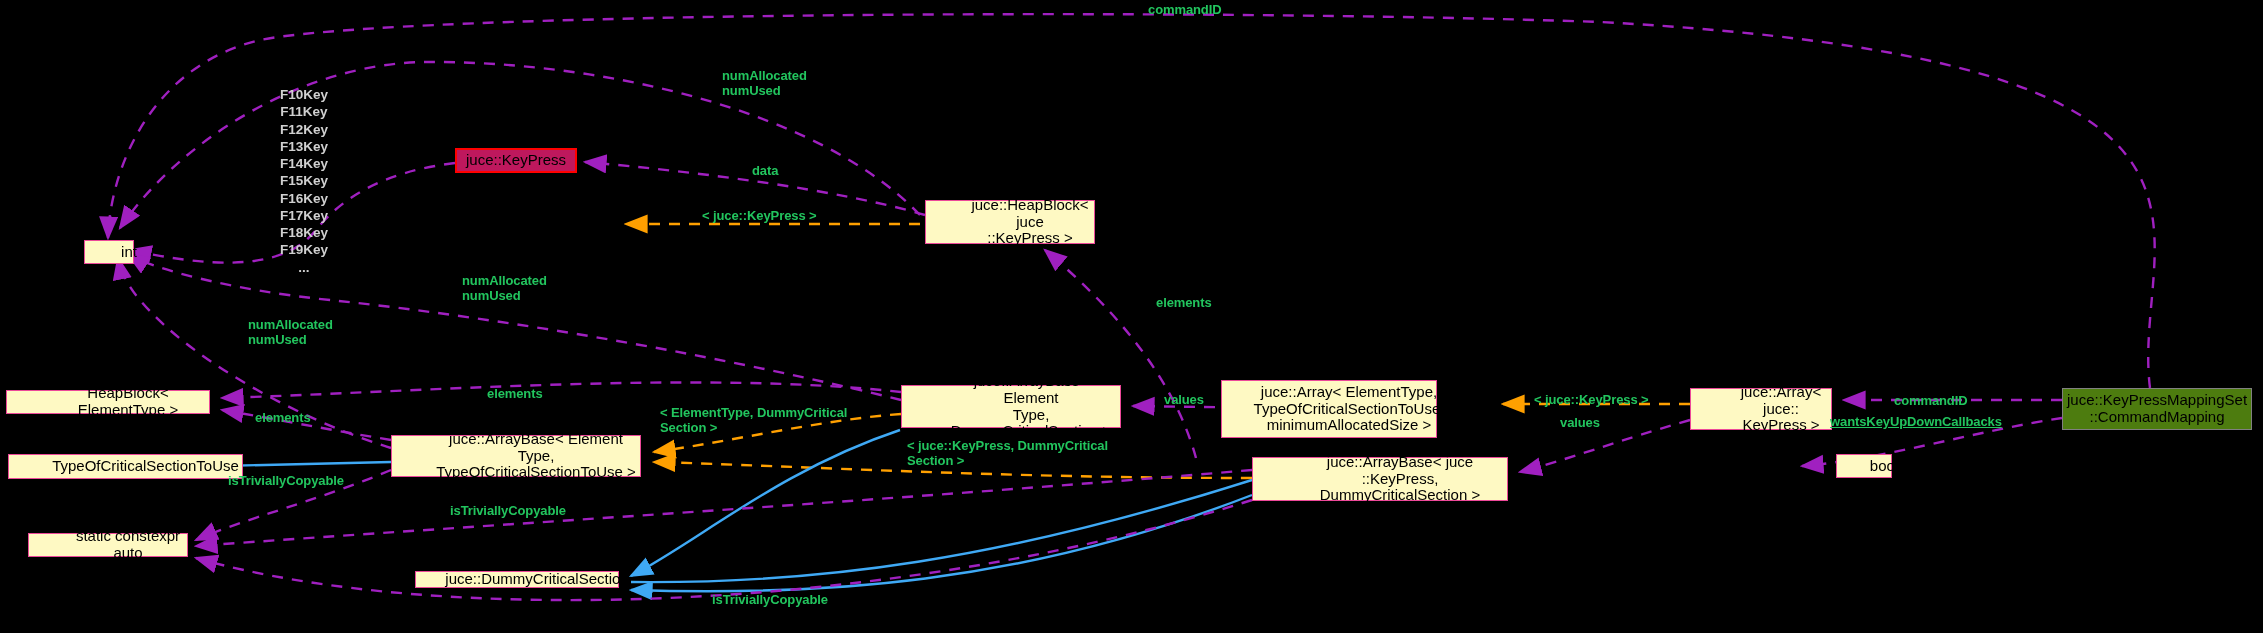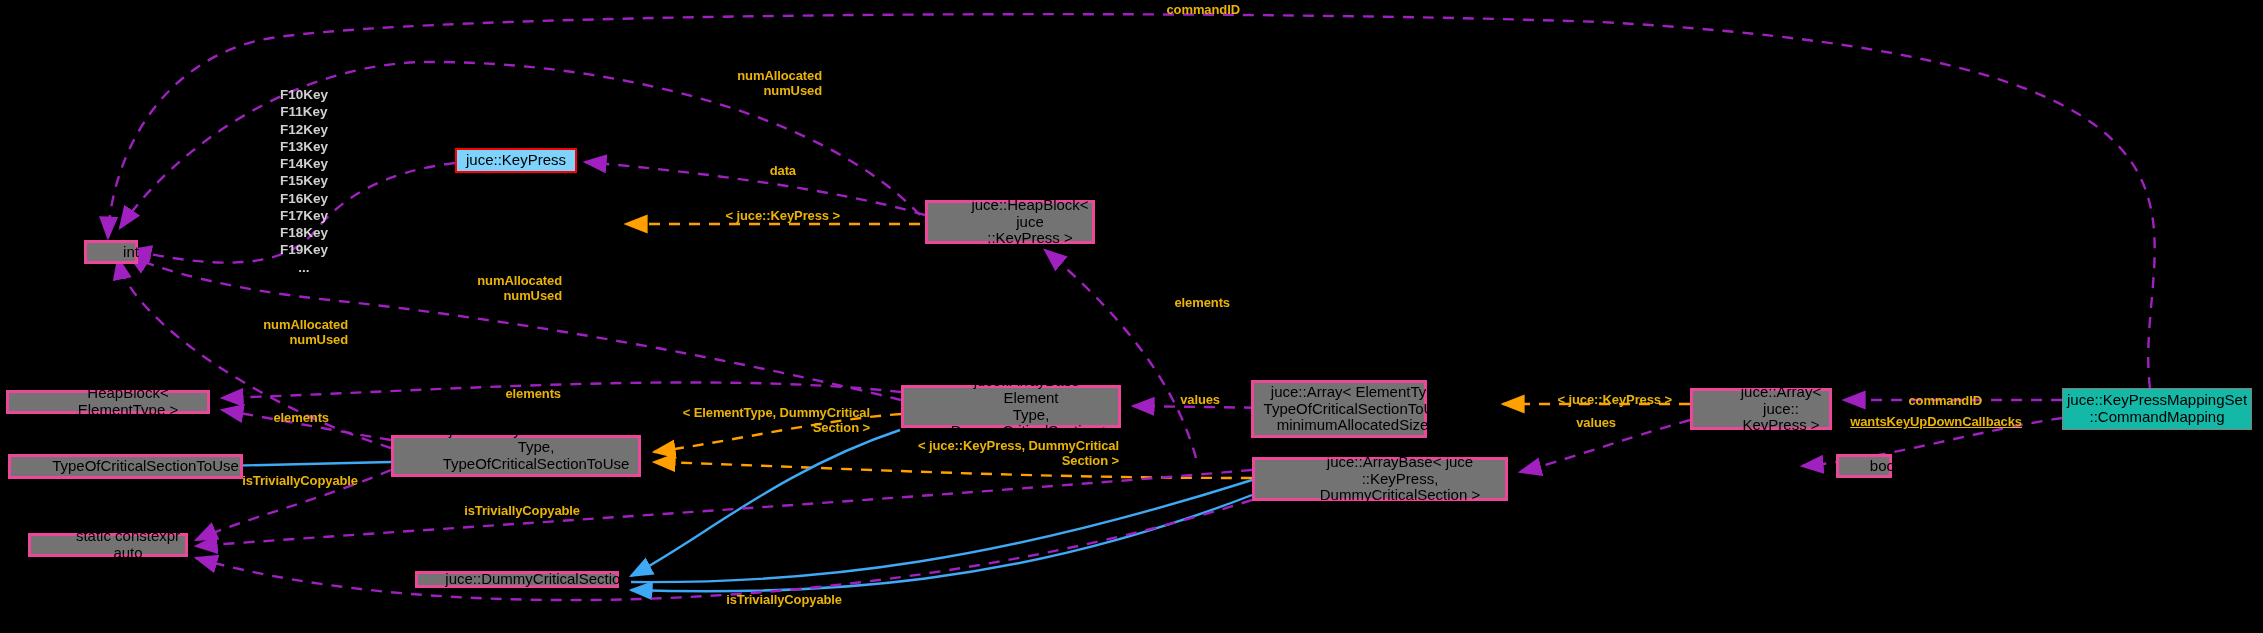--- a/index.html
+++ b/index.html
@@ -33,38 +33,38 @@
     line-height: 1.12;
     font-size: 15px;
     color: #000000;
     background: #ffffff;
     border: 1px solid #808080;
     white-space: pre-line;
     padding: 1px 4px;
     z-index: 5;
   }
   .node.red {
-    background: #7dd3fc;
+    background: #be185d;
     border: 2px solid #ff0000;
   }
   .node.focus {
-    background: #14b8a6;
+    background: #4d7c0f;
     border: 1px solid #808080;
   }
   .node.plain {
-    background: #737373;
-    border: 3px solid #ec4899;
+    background: #fef9c3;
+    border: 1px solid #ec4899;
     padding-left: 44px;
   }
   .elabel {
     position: absolute;
-    color: #eab308;
+    color: #22c55e;
     font-size: 13px;
     font-weight: bold;
-    text-align: right;
+    text-align: left;
     line-height: 1.18;
     white-space: pre-line;
     z-index: 6;
     letter-spacing: -0.1px;
   }
   .keylist {
     position: absolute;
     color: #d0d0d0;
     font-size: 13.5px;
     font-weight: bold;
@@ -155,21 +155,21 @@
   <div class="node plain" style="left:84px;  top:240px; width:42px;  height:24px;">int</div>
   <div class="node red" style="left:455px; top:148px; width:122px; height:25px;">juce::KeyPress</div>
   <div class="node plain" style="left:925px; top:200px; width:170px; height:44px;">juce::HeapBlock&lt; juce
 ::KeyPress &gt;</div>
   <div class="node plain" style="left:6px;   top:390px; width:204px; height:24px;">HeapBlock&lt; ElementType &gt;</div>
   <div class="node plain" style="left:8px;  top:454px; width:235px; height:25px;">TypeOfCriticalSectionToUse</div>
   <div class="node plain" style="left:391px; top:435px; width:250px; height:42px;">juce::ArrayBase&lt; Element
 Type, TypeOfCriticalSectionToUse &gt;</div>
   <div class="node plain" style="left:901px; top:385px; width:220px; height:43px;">juce::ArrayBase&lt; Element
 Type, DummyCriticalSection &gt;</div>
-  <div class="node plain" style="left:1251px; top:380px; width:176px; height:58px;">juce::Array&lt; ElementType,
+  <div class="node plain" style="left:1221px; top:380px; width:216px; height:58px;">juce::Array&lt; ElementType,
 TypeOfCriticalSectionToUse,
 minimumAllocatedSize &gt;</div>
   <div class="node plain" style="left:1252px; top:457px; width:256px; height:44px;">juce::ArrayBase&lt; juce
 ::KeyPress, DummyCriticalSection &gt;</div>
   <div class="node plain" style="left:1690px; top:388px; width:142px; height:42px;">juce::Array&lt; juce::
 KeyPress &gt;</div>
   <div class="node plain" style="left:1836px; top:454px; width:56px;  height:24px;">bool</div>
   <div class="node focus" style="left:2062px; top:388px; width:190px; height:42px;">juce::KeyPressMappingSet
 ::CommandMapping</div>
   <div class="node plain" style="left:28px;  top:533px; width:160px; height:24px;">static constexpr auto</div>

